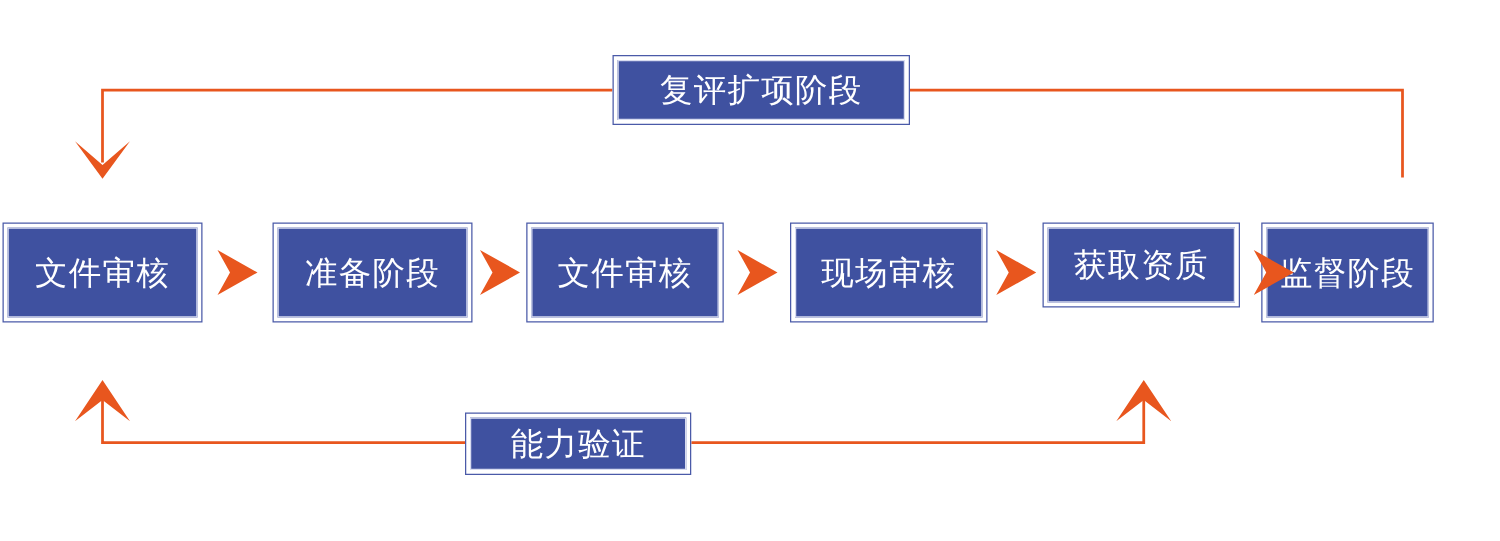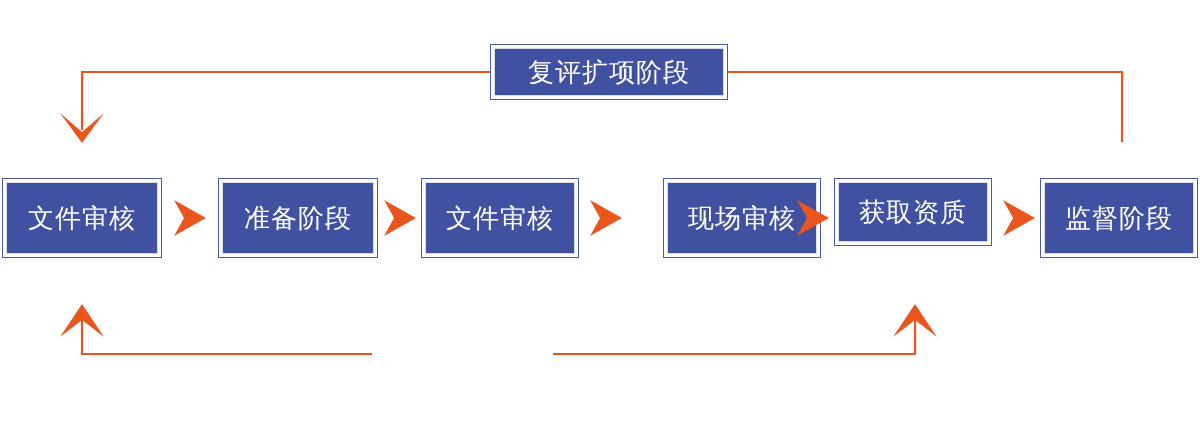--- a/index.html
+++ b/index.html
@@ -95,33 +95,33 @@
       <span class="node-label">准备阶段</span>
     </div>
   </div>
 
   <div class="node" style="left:421px; top:178px; width:158px; height:80px;">
     <div class="node-inner">
       <span class="node-label">文件审核</span>
     </div>
   </div>
 
-  <div class="node" style="left:663px; top:178px; width:158px; height:80px;">
+  <div class="node" style="left:632px; top:178px; width:158px; height:80px;">
     <div class="node-inner">
       <span class="node-label">现场审核</span>
     </div>
   </div>
 
   <div class="node" style="left:834px; top:178px; width:158px; height:68px;">
     <div class="node-inner">
       <span class="node-label">获取资质</span>
     </div>
   </div>
 
-  <div class="node" style="left:1040px; top:178px; width:158px; height:80px;">
+  <div class="node" style="left:1009px; top:178px; width:138px; height:80px;">
     <div class="node-inner">
       <span class="node-label">监督阶段</span>
     </div>
   </div>
 
   <svg class="chevron" style="left:170px; top:196px;" viewBox="0 0 40 44" xmlns="http://www.w3.org/2000/svg">
     <path d="M 4 4 L 36 22 L 4 40 L 14 22 Z" fill="#e8561e"></path>
   </svg>
   <svg class="chevron" style="left:380px; top:196px;" viewBox="0 0 40 44" xmlns="http://www.w3.org/2000/svg">
     <path d="M 4 4 L 36 22 L 4 40 L 14 22 Z" fill="#e8561e"></path>
@@ -129,14 +129,19 @@
   <svg class="chevron" style="left:586px; top:196px;" viewBox="0 0 40 44" xmlns="http://www.w3.org/2000/svg">
     <path d="M 4 4 L 36 22 L 4 40 L 14 22 Z" fill="#e8561e"></path>
   </svg>
   <svg class="chevron" style="left:793px; top:196px;" viewBox="0 0 40 44" xmlns="http://www.w3.org/2000/svg">
     <path d="M 4 4 L 36 22 L 4 40 L 14 22 Z" fill="#e8561e"></path>
   </svg>
   <svg class="chevron" style="left:999px; top:196px;" viewBox="0 0 40 44" xmlns="http://www.w3.org/2000/svg">
     <path d="M 4 4 L 36 22 L 4 40 L 14 22 Z" fill="#e8561e"></path>
   </svg>
 
+  <div class="node" style="left:372px; top:330px; width:181px; height:50px;">
+    <div class="node-inner">
+      <span class="node-label">能力验证</span>
+    </div>
+  </div>
 
 </div>
 
 </body></html>

